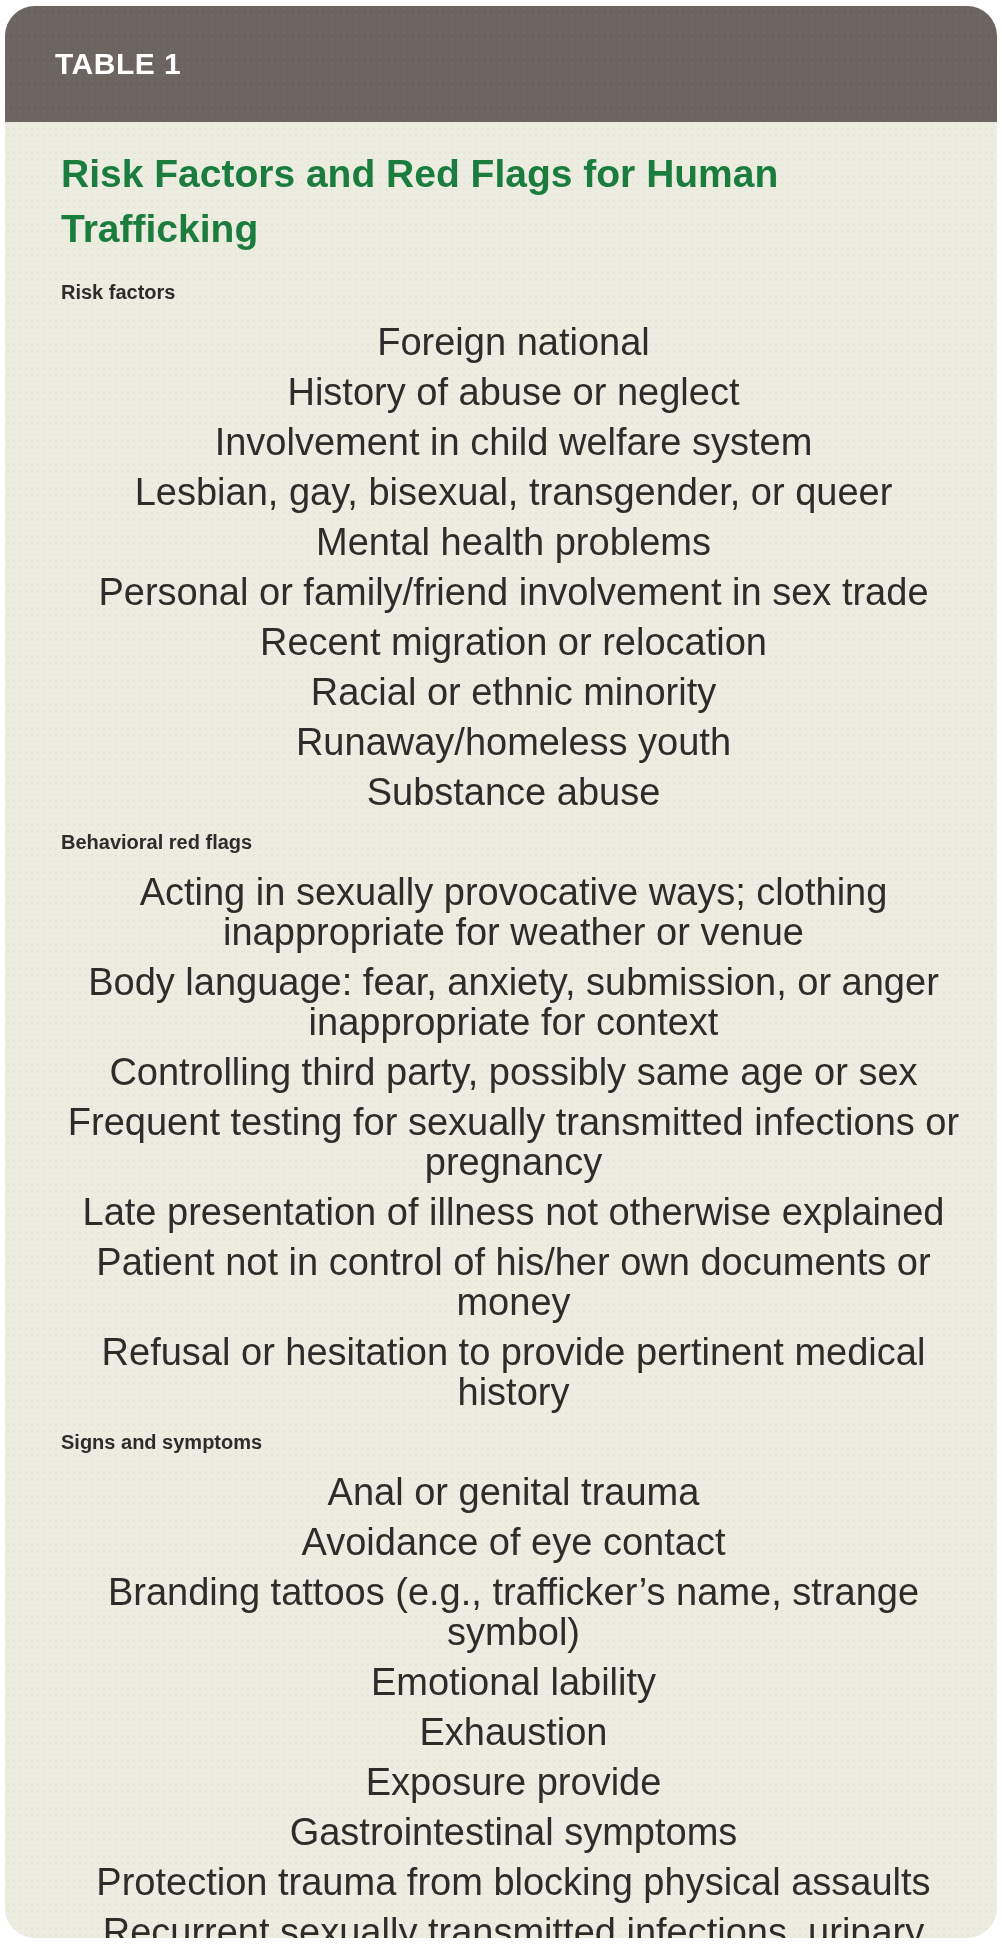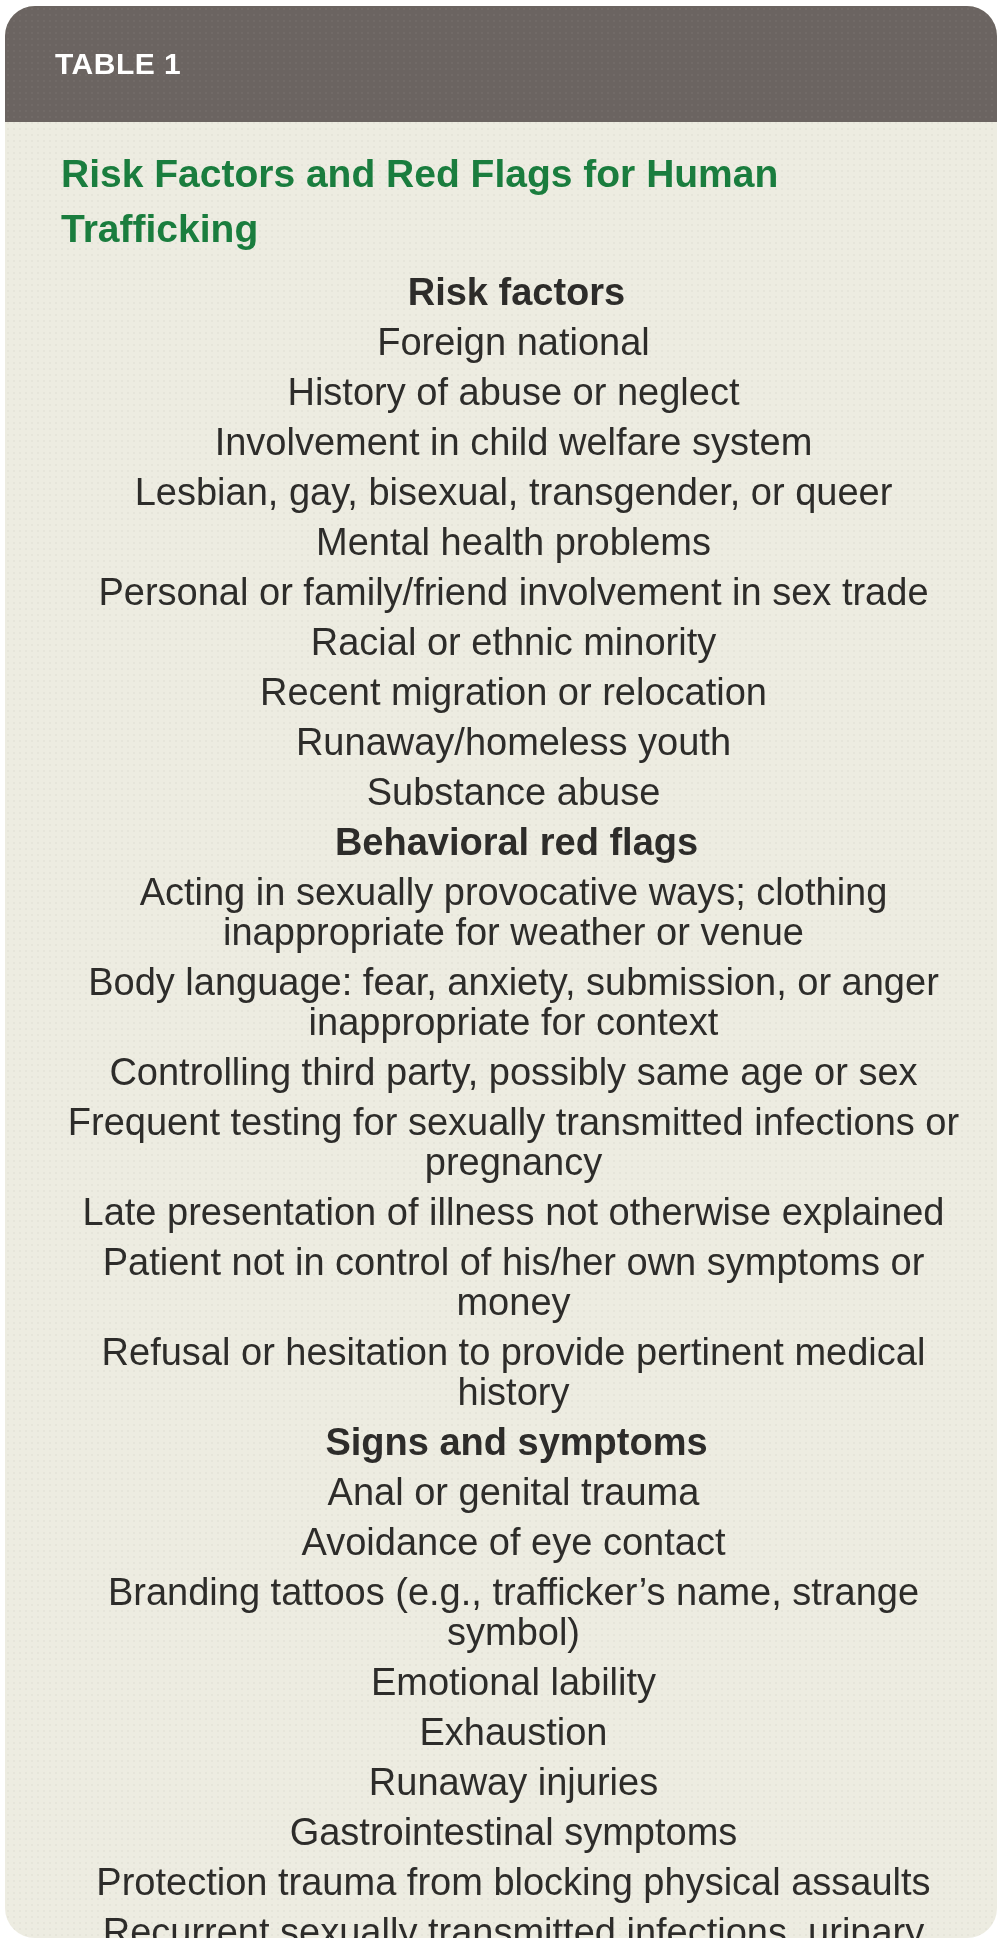--- a/index.html
+++ b/index.html
@@ -47,25 +47,24 @@
   .title{
     color:var(--title-green);
     font-size:39px;
     font-weight:bold;
     line-height:55px;
     max-width:800px;
     margin-bottom:16px;
   }
   .sec-heading{
     color:var(--text-dark);
-    font-size:38px;
+    font-size:20px;
     font-weight:bold;
     line-height:40px;
     margin-bottom:10px;
-    text-align:center;
   }
   .item{
     color:var(--text-dark);
     font-size:38px;
     font-weight:normal;
     line-height:40px;
     margin-bottom:10px;
     max-width:905px;
     text-align:center;
   }
@@ -80,37 +79,37 @@
   <div class="body-area">
     <h1 class="title">Risk Factors and Red Flags for Human Trafficking</h1>
     <div id="sections">
         <div class="sec-heading">Risk factors</div>
         <div class="item">Foreign national</div>
         <div class="item">History of abuse or neglect</div>
         <div class="item">Involvement in child welfare system</div>
         <div class="item">Lesbian, gay, bisexual, transgender, or queer</div>
         <div class="item">Mental health problems</div>
         <div class="item">Personal or family/friend involvement in sex trade</div>
+        <div class="item">Recent migration or relocation</div>
         <div class="item">Racial or ethnic minority</div>
-        <div class="item">Recent migration or relocation</div>
         <div class="item">Runaway/homeless youth</div>
         <div class="item">Substance abuse</div>
         <div class="sec-heading">Behavioral red flags</div>
         <div class="item">Acting in sexually provocative ways; clothing inappropriate for weather or venue</div>
         <div class="item">Body language: fear, anxiety, submission, or anger inappropriate for context</div>
         <div class="item">Controlling third party, possibly same age or sex</div>
         <div class="item">Frequent testing for sexually transmitted infections or pregnancy</div>
         <div class="item">Late presentation of illness not otherwise explained</div>
-        <div class="item">Patient not in control of his/her own symptoms or money</div>
+        <div class="item">Patient not in control of his/her own documents or money</div>
         <div class="item">Refusal or hesitation to provide pertinent medical history</div>
         <div class="sec-heading">Signs and symptoms</div>
         <div class="item">Anal or genital trauma</div>
         <div class="item">Avoidance of eye contact</div>
         <div class="item">Branding tattoos (e.g., trafficker’s name, strange symbol)</div>
         <div class="item">Emotional lability</div>
         <div class="item">Exhaustion</div>
-        <div class="item">Runaway injuries</div>
+        <div class="item">Exposure provide</div>
         <div class="item">Gastrointestinal symptoms</div>
         <div class="item">Protection trauma from blocking physical assaults</div>
         <div class="item">Recurrent sexually transmitted infections, urinary tract infections, or abnormal Papanicolaou test results</div>
       </div>
   </div>
 </div>
 
 </body></html>

